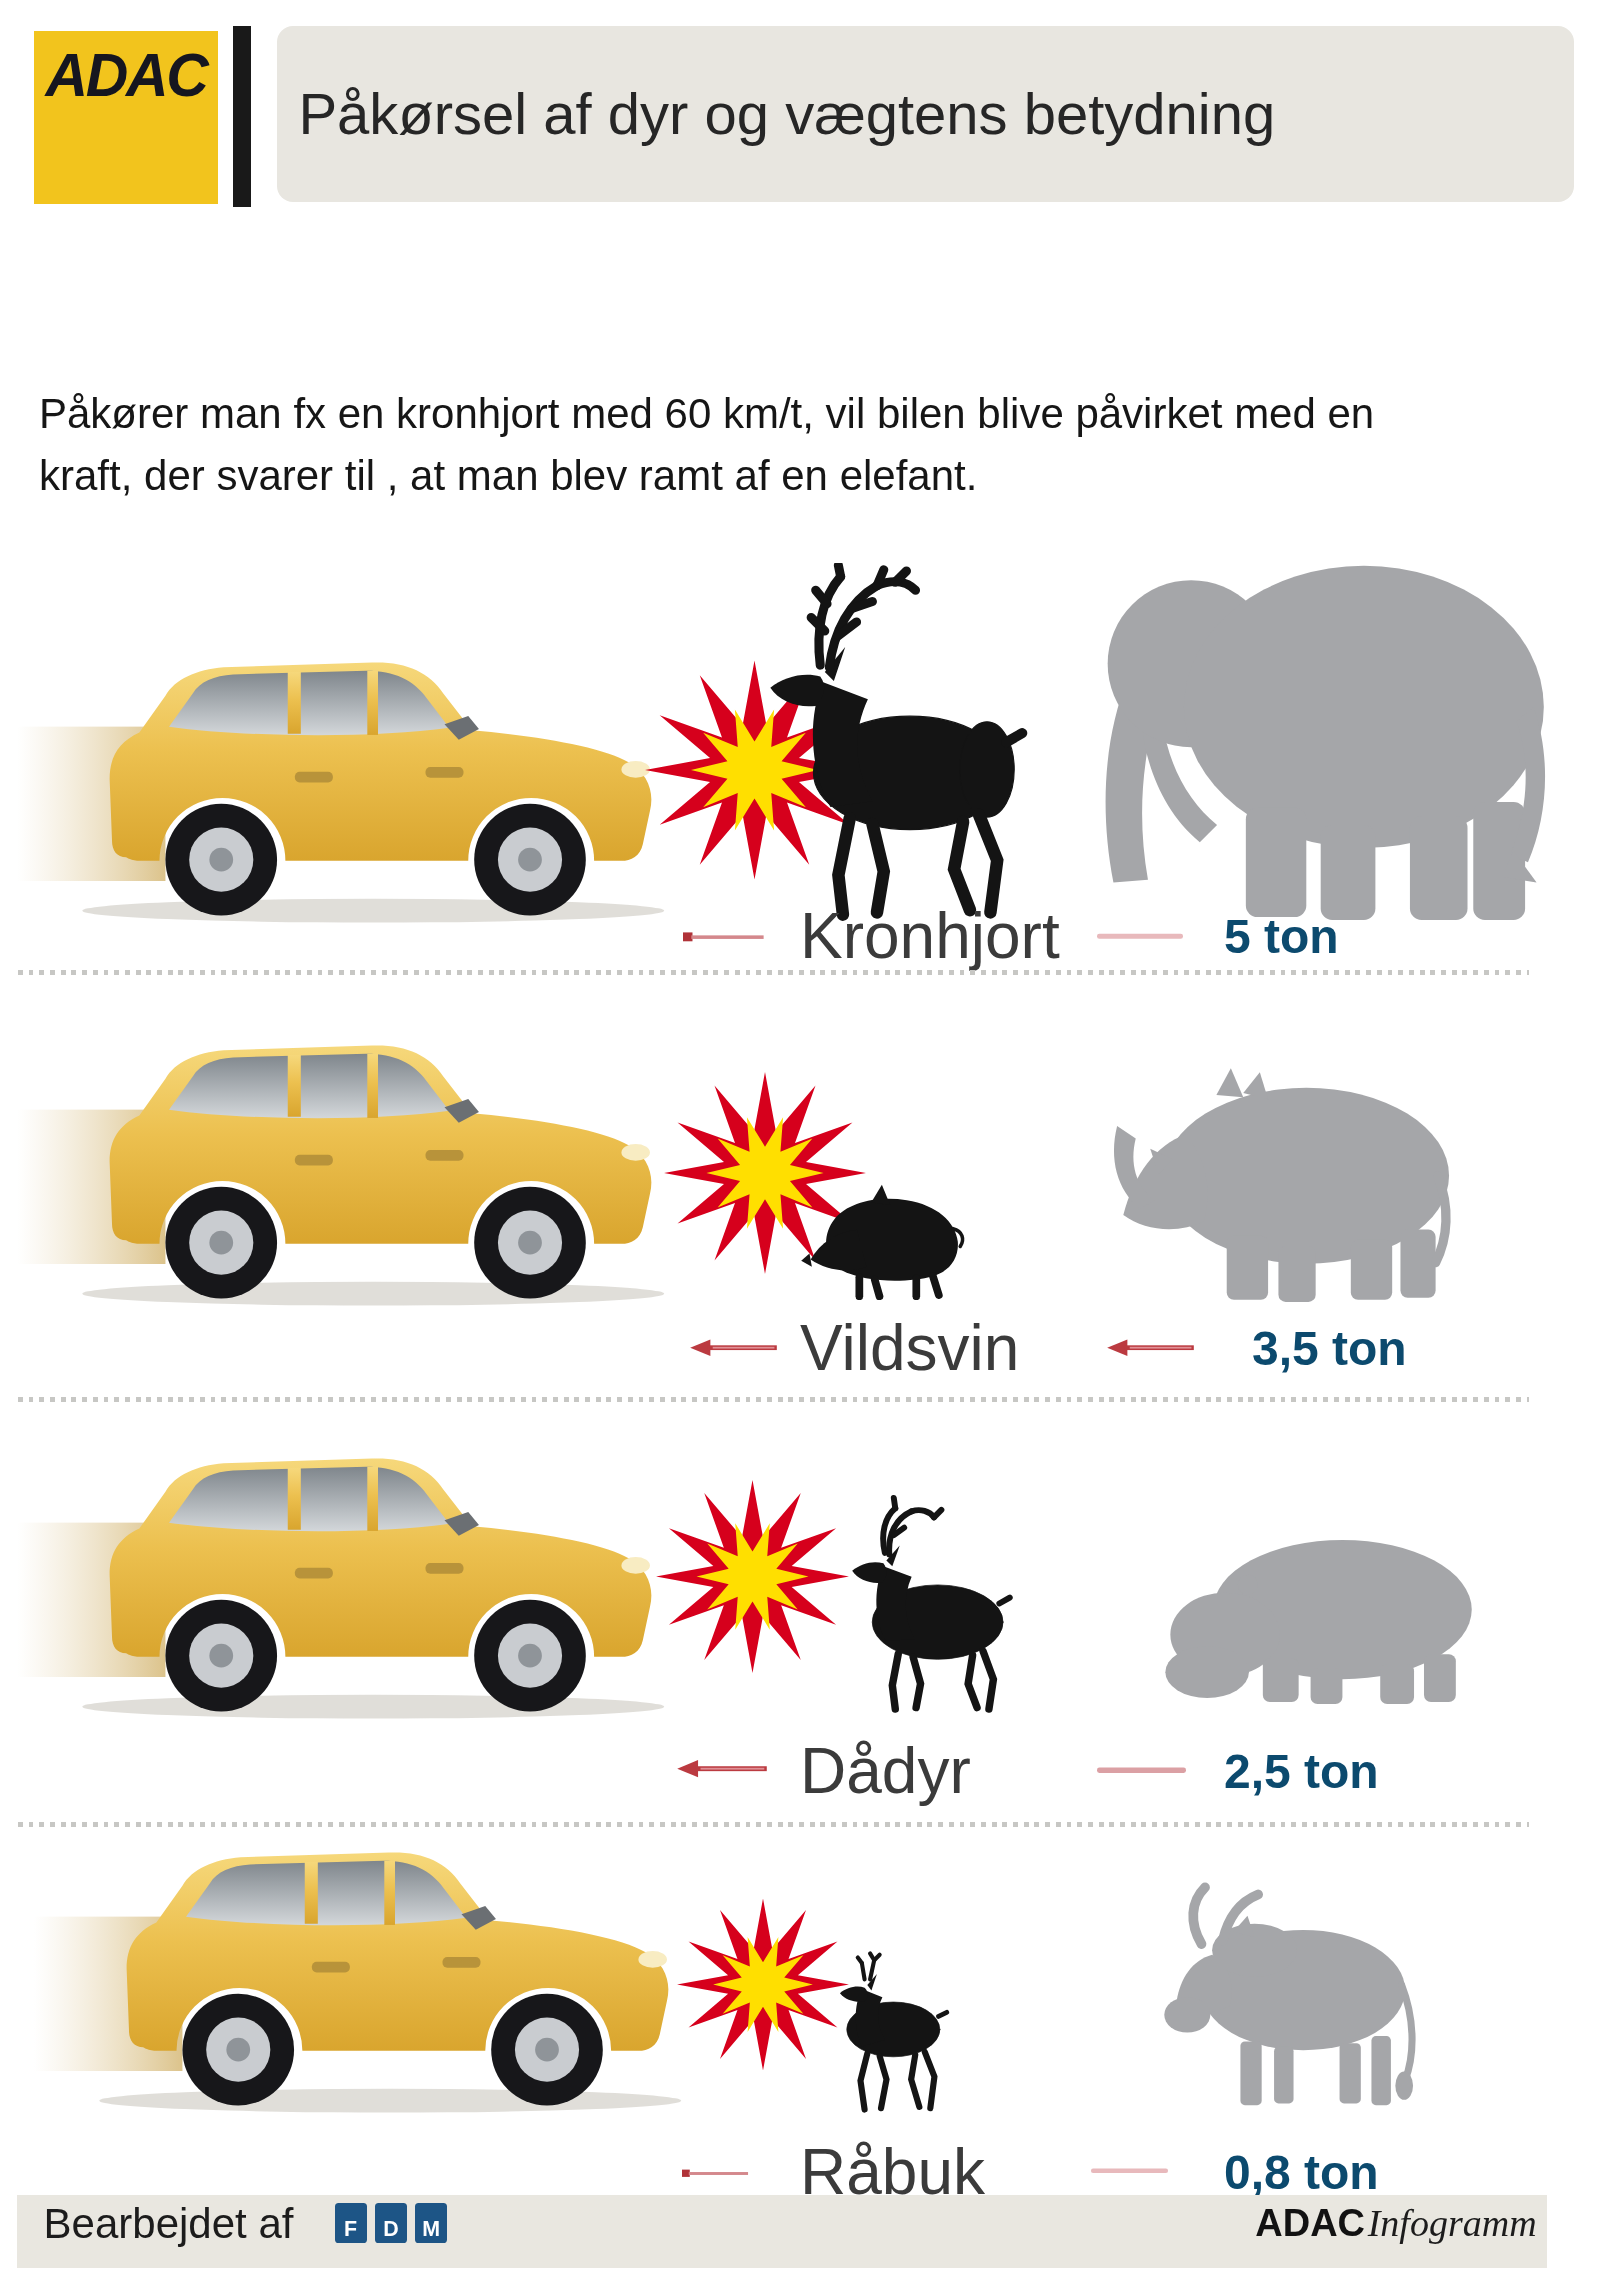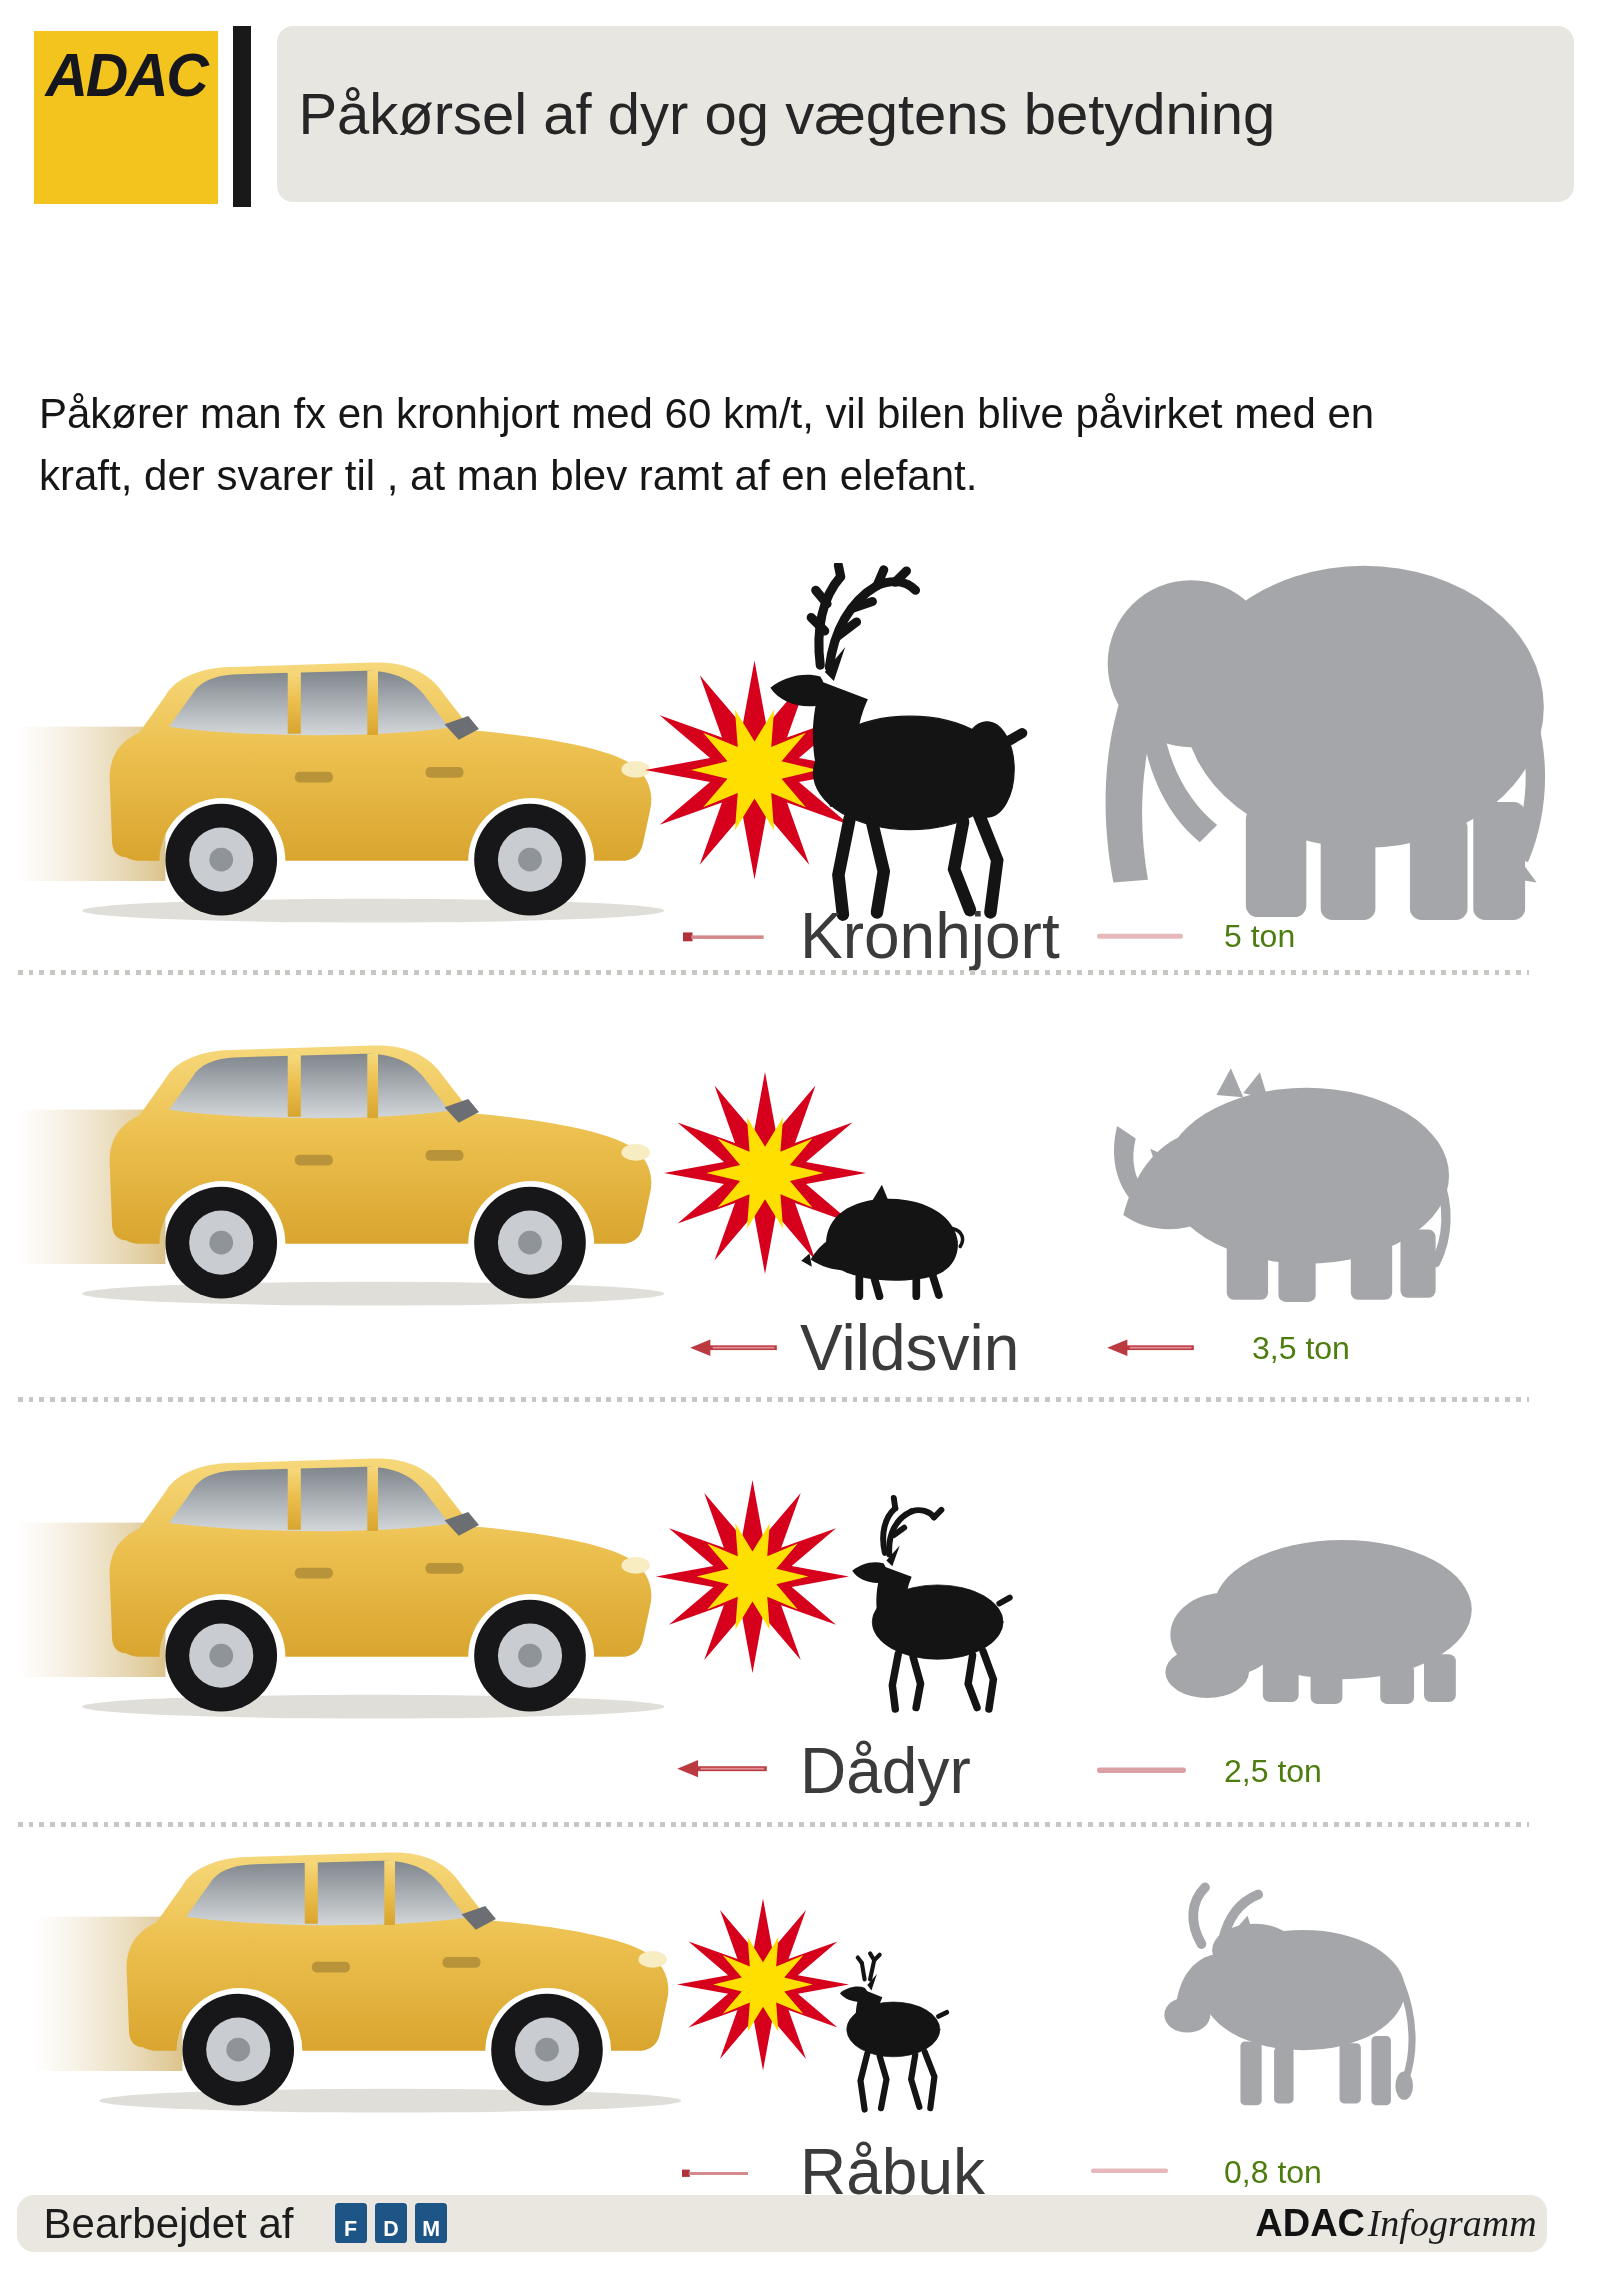--- a/index.html
+++ b/index.html
@@ -37,40 +37,40 @@
   #rhino   {left:1068px;top:1062px;width:425px;height:243px;}
   #fallow  {left:809px;top:1492px;width:235px;height:223px;}
   #hippo   {left:1124px;top:1525px;width:407px;height:189px;}
   #roebuck {left:800px;top:1937px;width:173px;height:178px;}
   #bull    {left:1115px;top:1875px;width:350px;height:239px;}
 
   
   .animal-label{font-size:64px;line-height:59px;color:#3b3b3b;white-space:nowrap;}
   #lbl1{left:800px;top:907px;} #lbl2{left:800px;top:1319px;}
   #lbl3{left:800px;top:1742px;} #lbl4{left:800px;top:2143px;}
-  .weight-label{left:1224px;font-size:32px;line-height:59px;font-weight:400;
-      color:#4d7c0f;white-space:nowrap;}
+  .weight-label{left:1224px;font-size:48px;line-height:59px;font-weight:700;
+      color:#0c4a6e;white-space:nowrap;}
   #w1{top:907px;} #w2{top:1319px;margin-left:28px;} #w3{top:1742px;} #w4{top:2143px;}
 
   #m1l{left:683px;top:930px;width:83px;height:14.3px;}
   #m1r{left:1097px;top:933px;width:86px;height:7.1px;}
   #m2l{left:689px;top:1337px;width:89px;height:21.4px;}
   #m2r{left:1106px;top:1337px;width:89px;height:21.4px;}
   #m3l{left:676px;top:1758px;width:92px;height:21.4px;}
   #m3r{left:1097px;top:1767px;width:89px;height:7.1px;}
   #m4l{left:682px;top:2167px;width:68px;height:13px;}
   #m4r{left:1091px;top:2168px;width:77px;height:6px;}
   .marker svg{display:block;width:100%;height:100%;}
 
   .dotted-sep{left:18px;width:1511px;height:4.8px;
       background:repeating-linear-gradient(90deg,#c7c7c4 0 4.8px,transparent 4.8px 10.7px);}
   #sep1{top:970px;} #sep2{top:1397px;} #sep3{top:1822px;}
 
   
-  #footer-bar{left:16.6px;top:2195px;width:1530px;height:57px;background:#e9e7e0;border-radius:17px;}
+  #footer-bar{left:16.6px;top:2195px;width:1530px;height:73px;background:#e9e7e0;}
   #credit{position:absolute;left:27px;top:0;height:57px;line-height:57px;
       font-size:42px;color:#1c1c1c;white-space:nowrap;}
   #fdm-logo{position:absolute;left:318px;top:8.3px;height:40px;display:flex;gap:8.3px;}
   .fdm-square{width:32px;height:40px;background:#1d5586;border-radius:3.6px;position:relative;}
   .fdm-square span{position:absolute;bottom:1.2px;left:0;width:100%;text-align:center;
       font-size:21.4px;font-weight:700;color:#ffffff;}
   #source{position:absolute;right:10px;top:0;height:57px;line-height:57px;white-space:nowrap;}
   #source .src-bold{font-size:38px;font-weight:700;color:#121212;}
   #source .src-italic{font-size:38px;font-style:italic;color:#1c1c1c;
       font-family:"Liberation Serif", serif;}

